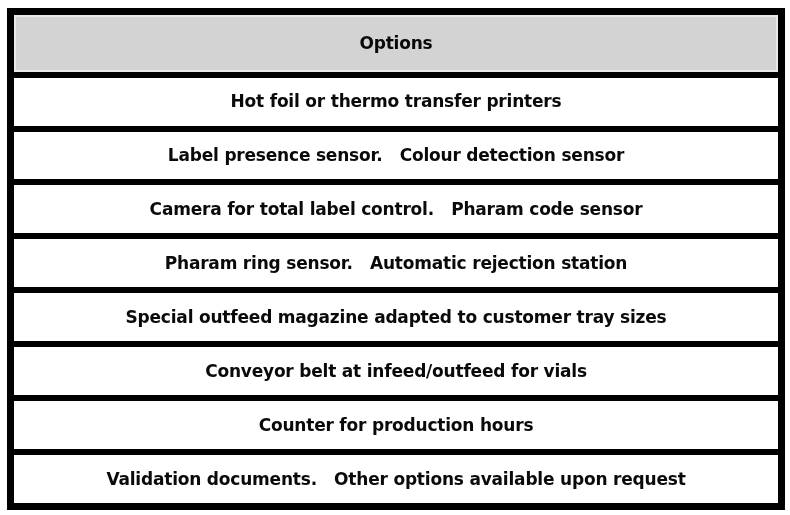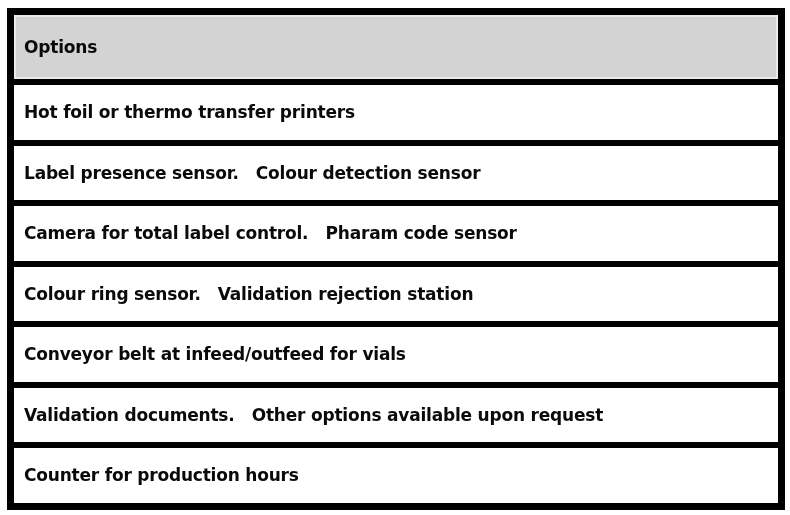--- a/index.html
+++ b/index.html
@@ -22,21 +22,21 @@
     background: #000000;
     border: 7px solid #000000;
     display: flex;
     flex-direction: column;
     gap: 6px;
   }
   .row {
     flex: 1 1 0;
     display: flex;
     align-items: center;
-    justify-content: flex-start;
+    justify-content: center;
     background: #ffffff;
     text-align: center;
   }
   .row.header {
     flex: 1.18 1 0;
     background: #d3d3d3;
     box-shadow: inset 0 0 0 2px #e9e9e9;
   }
   .cell-text {
     font-size: 17px;
@@ -60,25 +60,28 @@
       <div class="row">
     <span class="cell-text">Hot foil or thermo transfer printers</span>
   </div>
       <div class="row">
     <span class="cell-text">Label presence sensor.   Colour detection sensor</span>
   </div>
       <div class="row">
     <span class="cell-text">Camera for total label control.   Pharam code sensor</span>
   </div>
       <div class="row">
-    <span class="cell-text">Colour ring sensor.   Validation rejection station</span>
+    <span class="cell-text">Pharam ring sensor.   Automatic rejection station</span>
+  </div>
+      <div class="row">
+    <span class="cell-text">Special outfeed magazine adapted to customer tray sizes</span>
   </div>
       <div class="row">
     <span class="cell-text">Conveyor belt at infeed/outfeed for vials</span>
   </div>
       <div class="row">
-    <span class="cell-text">Validation documents.   Other options available upon request</span>
+    <span class="cell-text">Counter for production hours</span>
   </div>
       <div class="row">
-    <span class="cell-text">Counter for production hours</span>
+    <span class="cell-text">Validation documents.   Other options available upon request</span>
   </div>
     </div>
 </div>
 
 </body></html>

